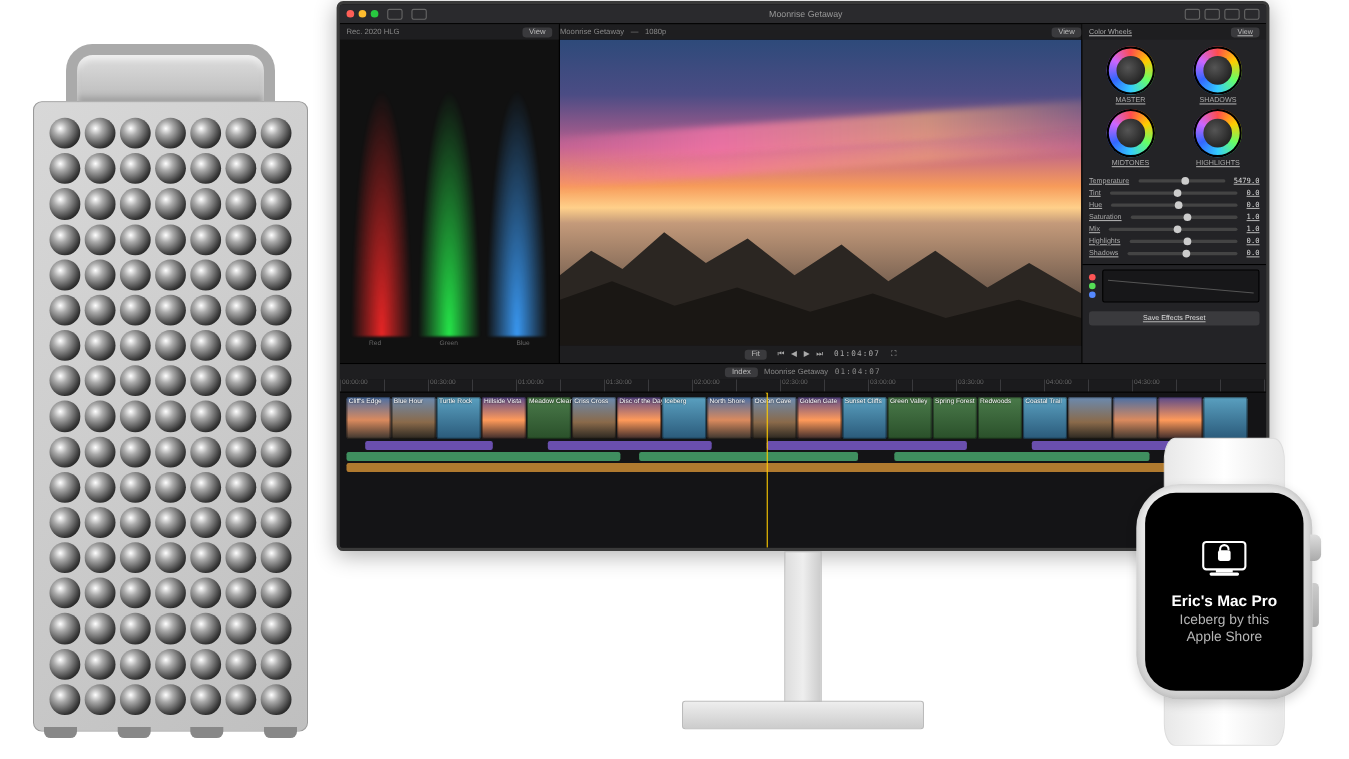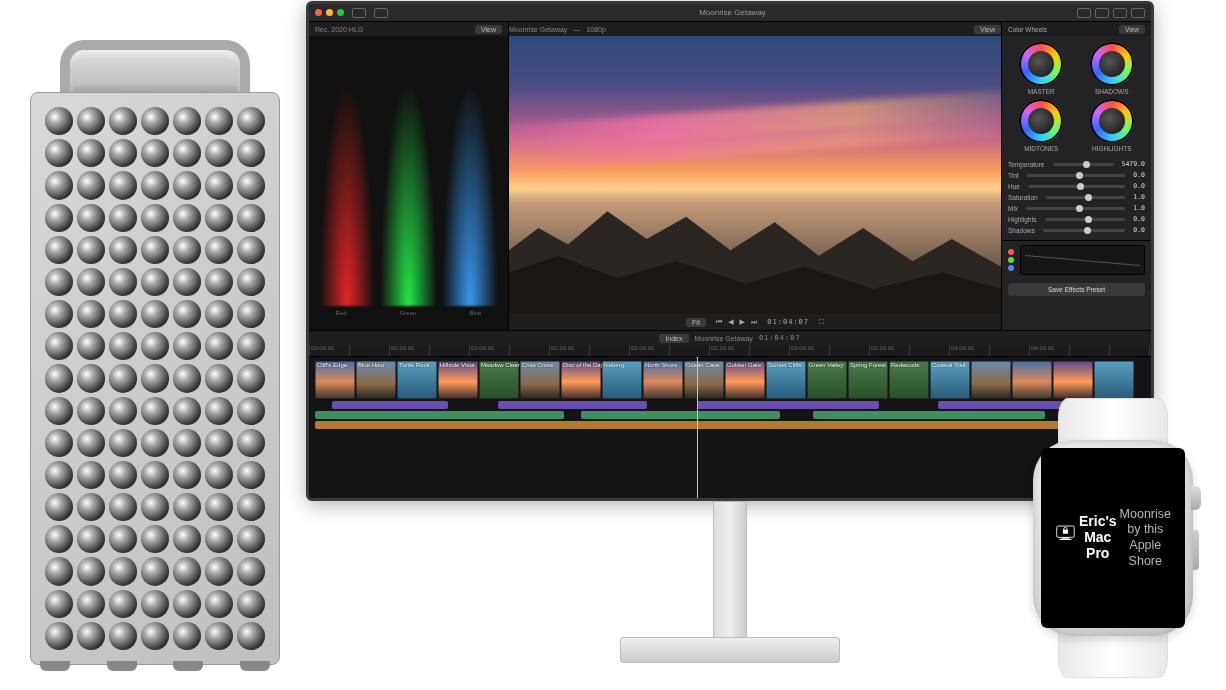--- a/index.html
+++ b/index.html
@@ -191,25 +191,25 @@
   .mountains svg { width:100%; height:100%; display:block; }
   .viewer-footer {
     height:16px; background:#1e1e20;
     display:flex; align-items:center; justify-content:center;
     gap:10px; color:#aaa; font-size:7px;
   }
   .play-icons { display:flex; gap:6px; }
   .tc { font-family: ui-monospace, Menlo, monospace; letter-spacing:1px; }
 
   .inspector {
-    width: 150px;
+    width: 168px;
     background: #232326;
     border-left: 1px solid #000;
     display:flex; flex-direction:column;
-    font-size:6.5px; color:#aaa;
+    font-size:6.5px; color:#aaa;text-decoration:underline;
   }
   .insp-header { height:14px; background:#1e1e20; display:flex; align-items:center; justify-content:space-between; padding:0 6px; }
   .wheels {
     display:grid; grid-template-columns: 1fr 1fr; gap:4px;
     padding:6px;
   }
   .wheel {
     display:flex; flex-direction:column; align-items:center; gap:2px;
   }
   .wheel-ring {
@@ -315,22 +315,22 @@
     border-radius: 0 6px 6px 0;
   }
   .watch-btn {
     position:absolute; right:-6px; top:90px;
     width:6px; height:40px; background:linear-gradient(#ccc,#aaa);
     border-radius: 0 4px 4px 0;
   }
   .watch-screen {
     position:absolute; inset:8px;
     background:#000;
-    border-radius: 6px;
-    display:flex; flex-direction:row;
+    border-radius: 28px;
+    display:flex; flex-direction:column;
     align-items:center; justify-content:center;
     color:#fff; text-align:center;
     padding: 16px 14px;
   }
   .watch-screen svg { width:46px; height:40px; margin-bottom:10px; }
   .watch-title { font-size:14px; font-weight:600; margin-bottom:2px; }
   .watch-sub { font-size:12.5px; color:#b5b5b5; line-height:1.25; }
 
 </style>
 </head>
@@ -748,18 +748,18 @@
     <div class="watch-screen">
       <svg viewBox="0 0 48 40">
         <rect x="4" y="4" width="40" height="26" rx="3" fill="none" stroke="#fff" stroke-width="2"></rect>
         <rect x="16" y="30" width="16" height="3" fill="#fff"></rect>
         <rect x="10" y="33" width="28" height="3" rx="1.5" fill="#fff"></rect>
         <path d="M20 12 v-1 a4 4 0 0 1 8 0" fill="none" stroke="#fff" stroke-width="2" stroke-linecap="round"></path>
         <rect x="18" y="12" width="12" height="10" rx="2" fill="#fff"></rect>
       </svg>
       <div class="watch-title">Eric's Mac Pro</div>
       <div class="watch-sub">
-        <span>Moonrise by this</span><br>
+        <span>Iceberg by this</span><br>
         <span>Apple Shore</span>
       </div>
     </div>
   </div>
 </div>
 
 </body></html>

